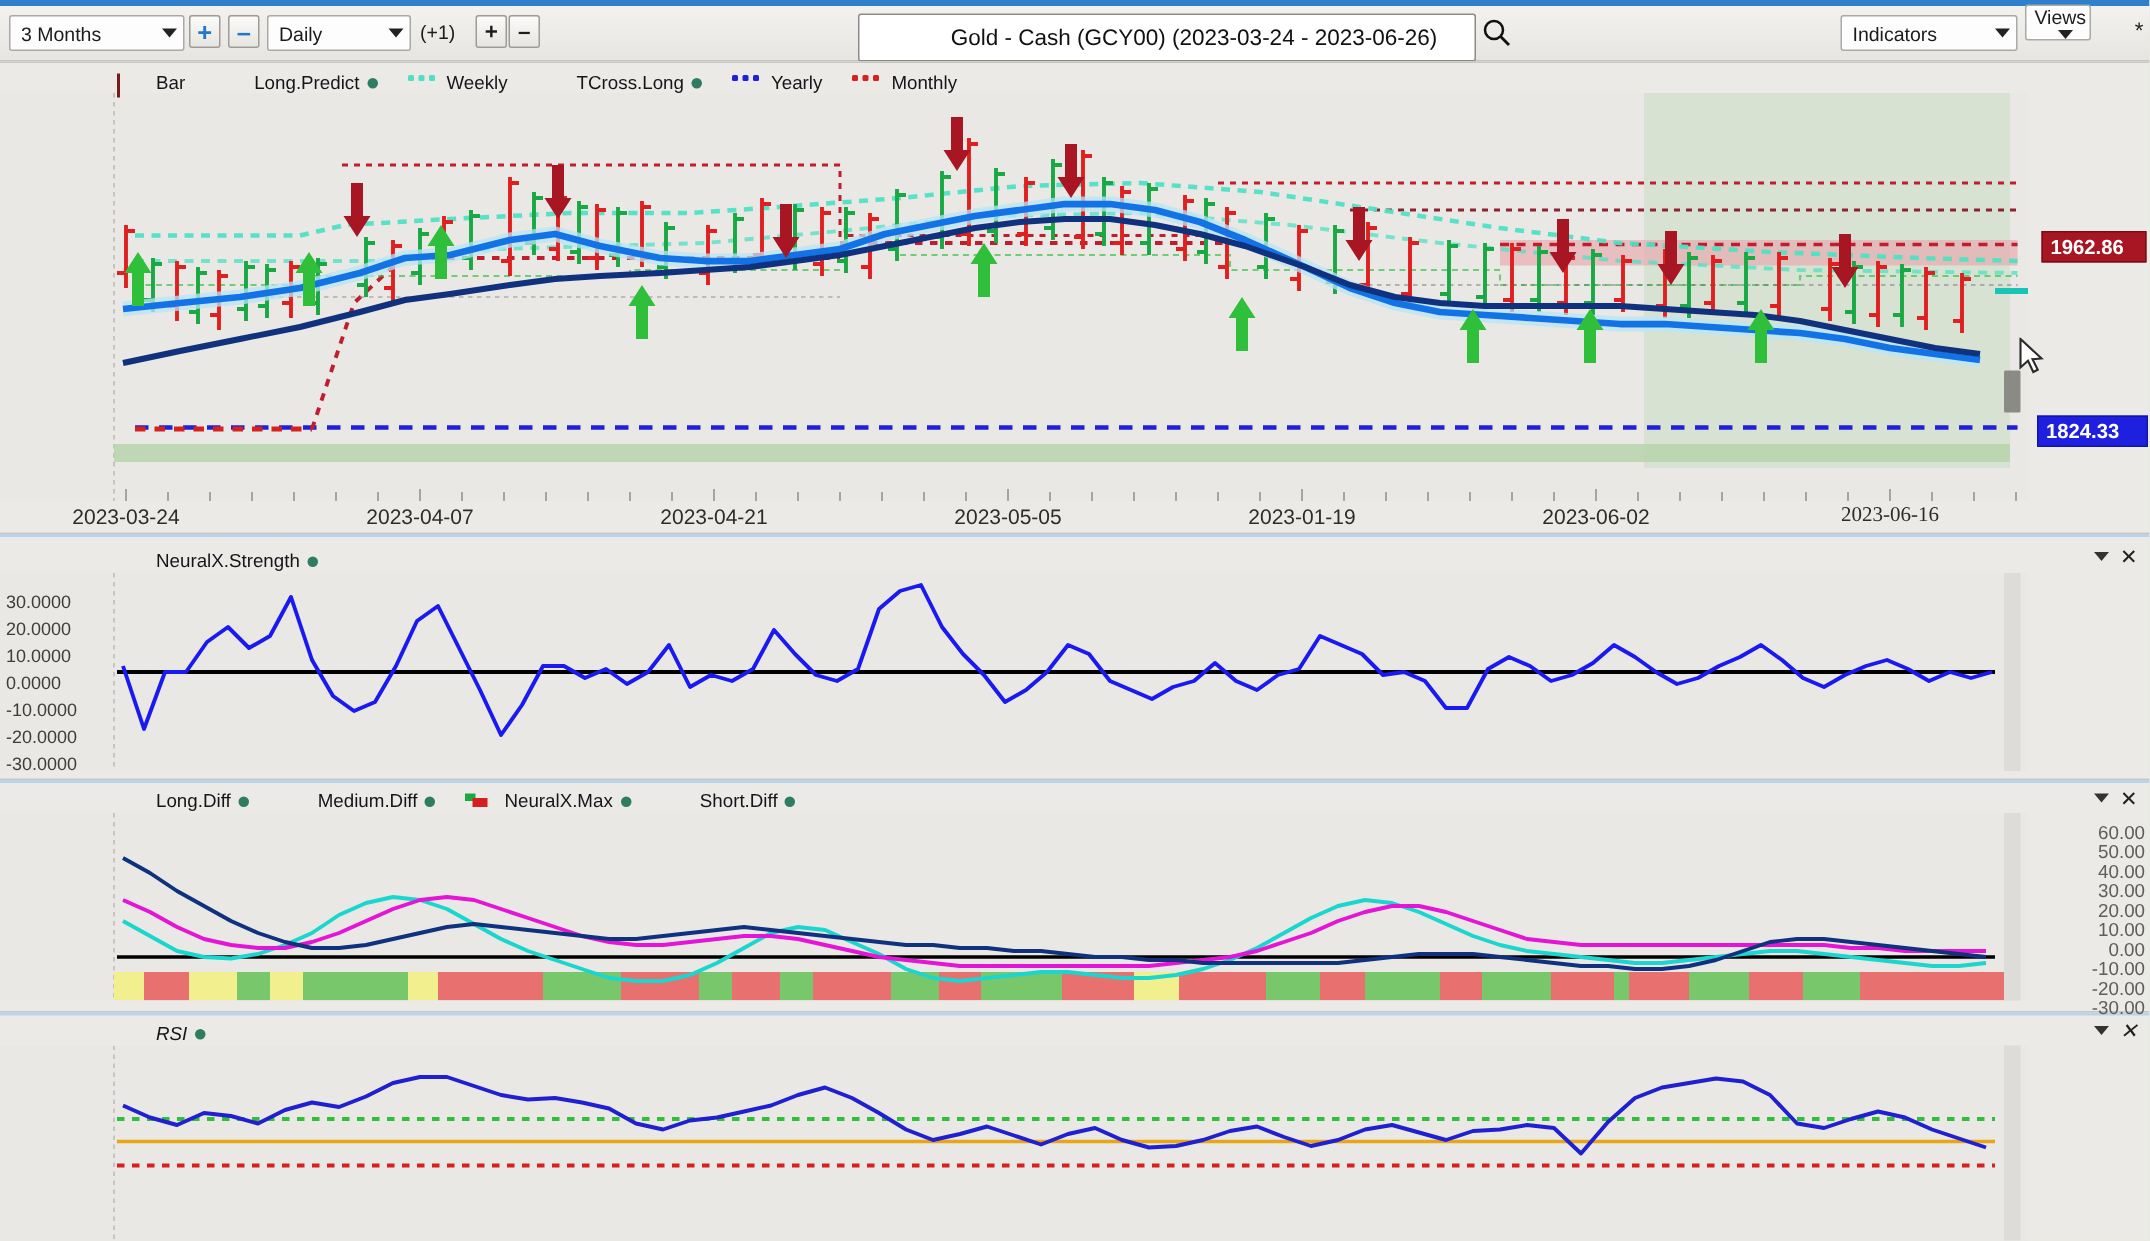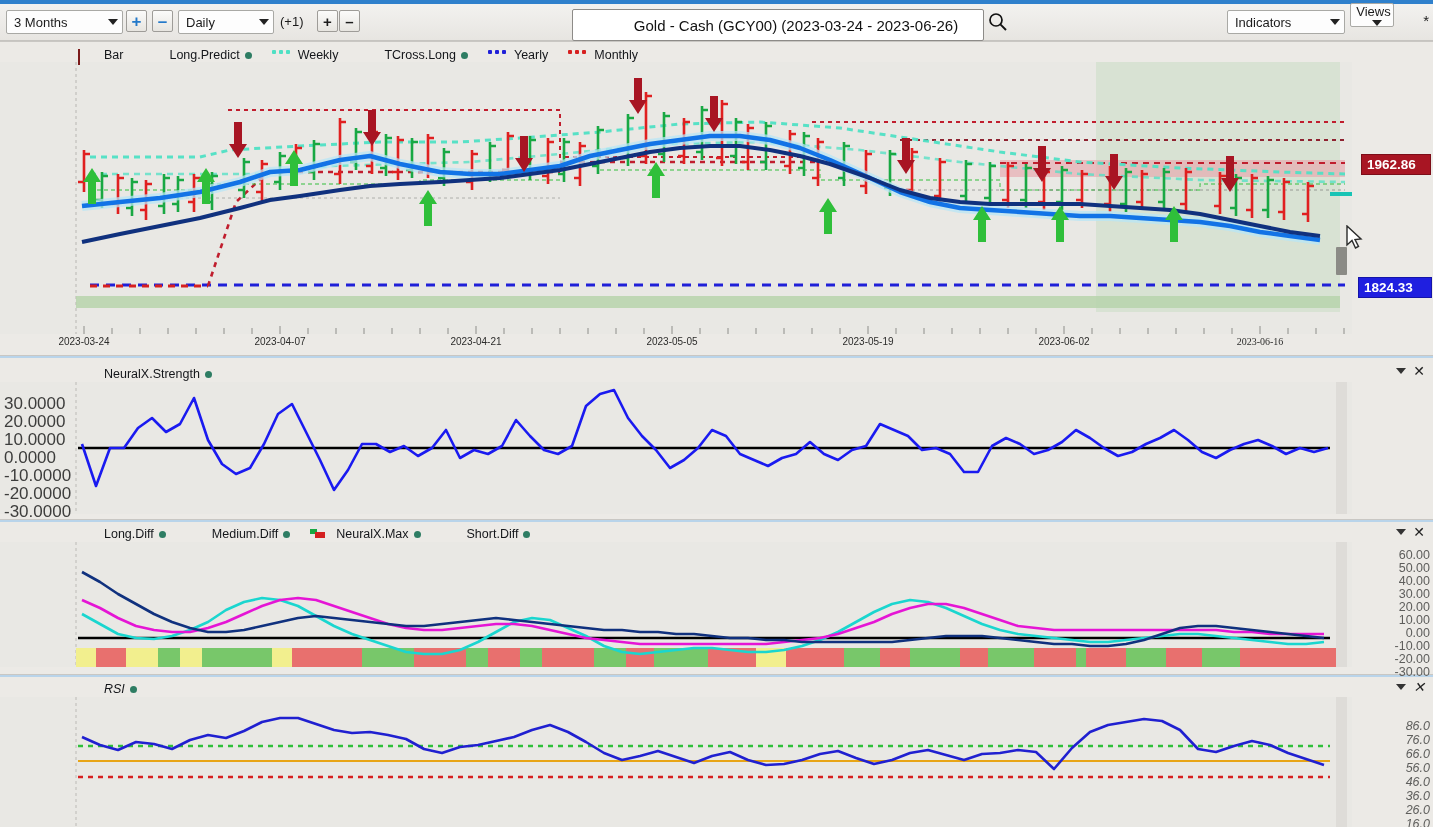--- a/index.html
+++ b/index.html
@@ -162,28 +162,28 @@
   .y-axis {
     position: absolute;
     text-align: right;
     font-size: 12.5px;
     color: #5e5e5c;
     z-index: 20;
   }
   .y-axis div { position: absolute; right: 0; white-space: nowrap; }
   .y-left {
     position: absolute;
-    font-size: 17px;
+    font-size: 12px;
     color: #3d3d3c;
     z-index: 20;
   }
   .y-left div { position: absolute; left: 4px; white-space: nowrap; }
   .x-axis {
     position: absolute;
-    font-size: 10px; color: #2c2c2b;
+    font-size: 14px; color: #2c2c2b;
     z-index: 20;
   }
   .x-axis div { position: absolute; white-space: nowrap; transform: translateX(-50%); }
 
   .price-tag {
     position: absolute;
     font-size: 13.5px; font-weight: bold;
     color: #ffffff;
     padding: 2px 5px;
     z-index: 22;
@@ -552,21 +552,21 @@
       <svg width="20" height="26" viewBox="0 0 20 26">
         <path d="M2,1 L2,20 L7,15.5 L10.5,23 L13.5,21.5 L10,14.5 L16,14 Z" fill="#ffffff" stroke="#2b2b2b" stroke-width="1.4"></path>
       </svg>
     </div>
 
     <div class="x-axis" style="left:0; top:294px; width:1352px; height:18px;">
       <div style="left:84px;">2023-03-24</div>
       <div style="left:280px;">2023-04-07</div>
       <div style="left:476px;">2023-04-21</div>
       <div style="left:672px;">2023-05-05</div>
-      <div style="left:868px;">2023-05-19</div>
+      <div style="left:868px;">2023-01-19</div>
       <div style="left:1064px;">2023-06-02</div>
       <div style="left:1260px;font-family:Liberation Serif, serif;">2023-06-16</div>
     </div>
   </div>
 
   <div class="panel" id="neuralx-panel" style="top:355px; height:162px;">
     <div class="panel-top-line"></div>
 
     <div class="legend" style="left:78px; top:11px;">
       <span class="lg-item">
@@ -723,28 +723,17 @@
         <line x1="76" y1="0" x2="76" y2="131" stroke="#bcbab6" stroke-width="1" stroke-dasharray="3,3"></line>
 
         <line x1="78" y1="49" x2="1330" y2="49" stroke="#2fbf3a" stroke-width="2.6" stroke-dasharray="5,5"></line>
         <line x1="78" y1="64" x2="1330" y2="64" stroke="#e8a516" stroke-width="2.2"></line>
         <line x1="78" y1="80" x2="1330" y2="80" stroke="#d72020" stroke-width="2.6" stroke-dasharray="5,5"></line>
 
         <path d="M82,40 L100,48 L118,53 L136,45 L154,47 L172,52 L190,43 L208,38 L226,41 L244,34 L262,25 L280,21 L298,21 L316,27 L334,33 L352,36 L370,35 L388,38 L406,42 L424,52 L442,56 L460,50 L478,48 L496,44 L514,40 L532,33 L550,28 L568,35 L586,45 L604,56 L622,63 L640,59 L658,54 L676,60 L694,66 L712,59 L730,55 L748,63 L766,68 L784,67 L802,63 L820,57 L838,54 L856,61 L874,67 L892,63 L910,56 L928,53 L946,58 L964,63 L982,57 L1000,56 L1018,53 L1036,55 L1054,72 L1072,51 L1090,35 L1108,28 L1126,25 L1144,22 L1162,24 L1180,33 L1198,52 L1216,55 L1234,49 L1252,44 L1270,48 L1288,56 L1306,62 L1324,68" stroke="#2020d0" stroke-width="2.6" fill="none" stroke-linejoin="round"></path>
       </svg>
     </div>
 
-    <div class="y-axis" style="left:1356px; top:22px; width:74px; height:131px;">
-      <div style="top:22px;">86.0</div>
-      <div style="top:36px;">76.0</div>
-      <div style="top:50px;">66.0</div>
-      <div style="top:64px;">56.0</div>
-      <div style="top:78px;">46.0</div>
-      <div style="top:92px;">36.0</div>
-      <div style="top:106px;">26.0</div>
-      <div style="top:120px;">16.0</div>
-
-    </div>
 
     <div class="scroll-track" style="left:1336px; top:22px; width:11px; height:131px;"></div>
   </div>
 
 </div>
 
 </body></html>

